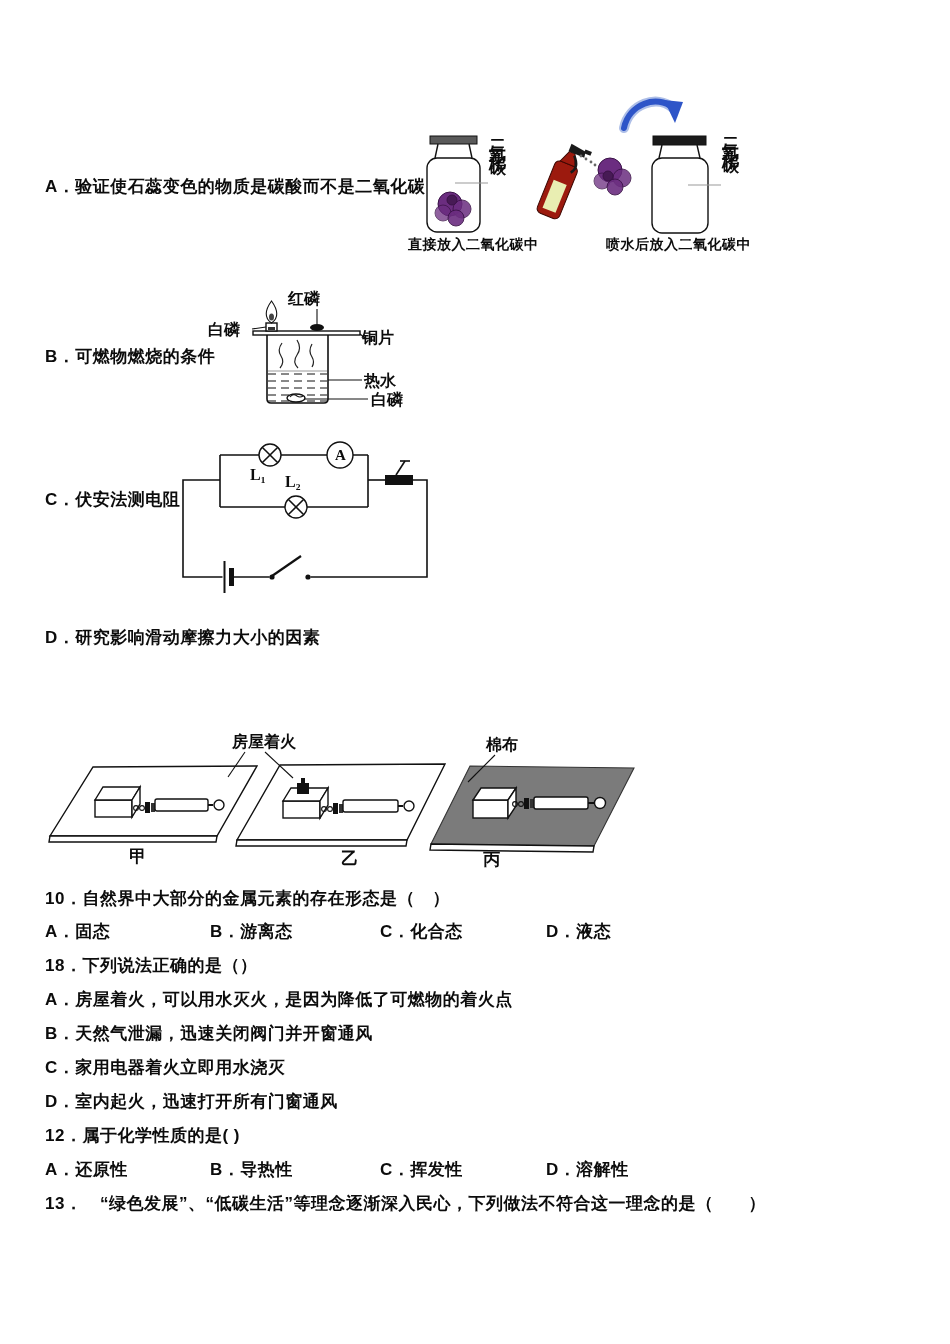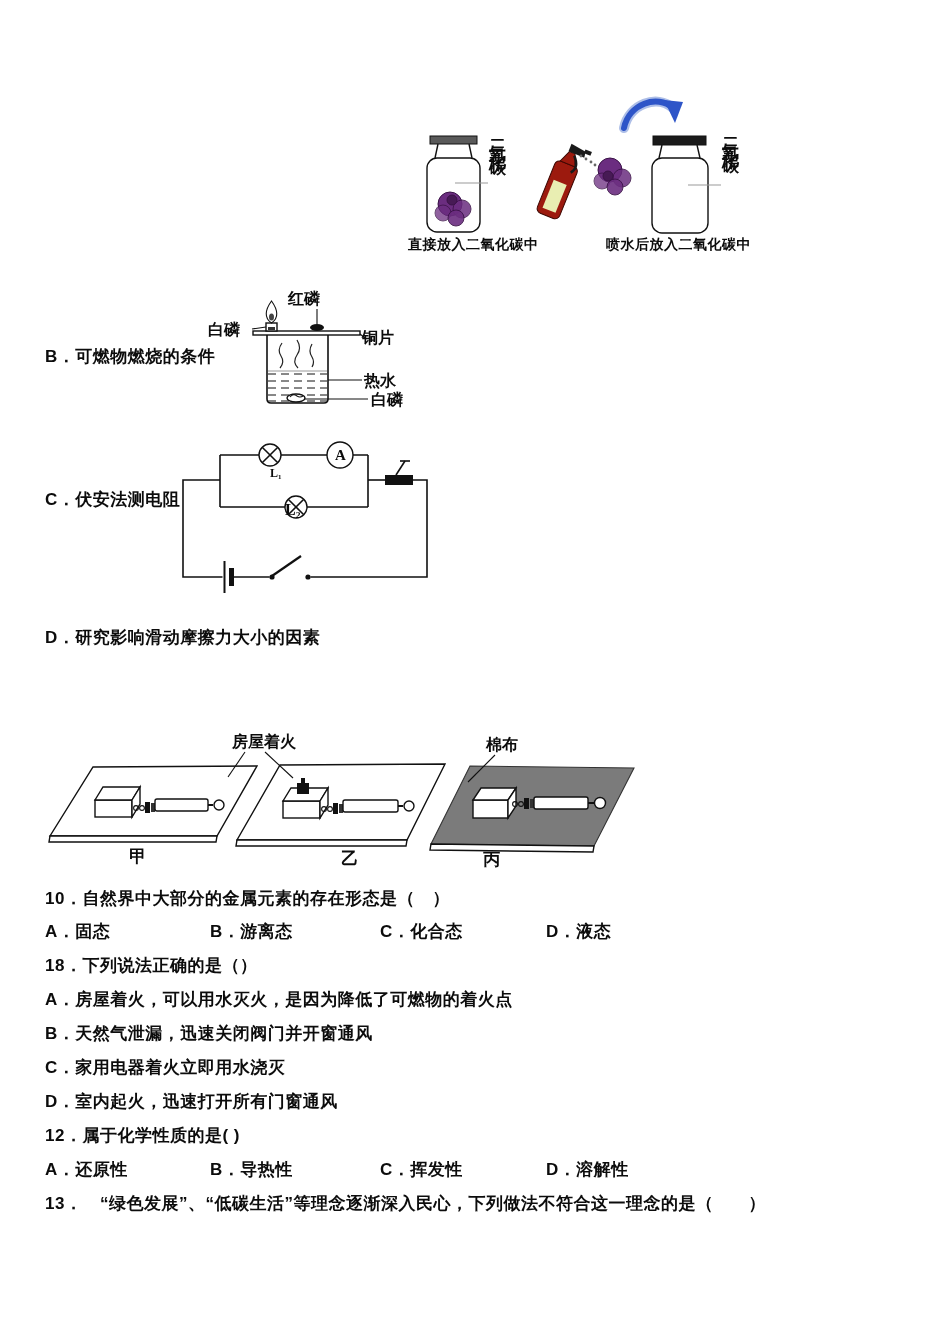--- a/index.html
+++ b/index.html
@@ -14,20 +14,21 @@
   svg{position:absolute;overflow:visible;}
   .wire{stroke:#111;stroke-width:1.6;fill:none;}
   .thin{stroke:#111;stroke-width:1.1;fill:none;}
   .shape{stroke:#111;stroke-width:1.4;fill:#fff;}
 </style>
 </head>
 <body>
 
 <div class="page">
 
+  <div class="t" style="left:45px;top:175px">A．验证使石蕊变色的物质是碳酸而不是二氧化碳</div>
 
   <svg style="left:405px;top:90px" width="400" height="170" viewBox="0 0 400 170">
 
     <g>
       <rect x="25" y="46" width="47" height="8" fill="#5a5a5a" stroke="#111"></rect>
       <line x1="33" y1="54" x2="30" y2="68" stroke="#111" stroke-width="1.4"></line>
       <line x1="64" y1="54" x2="67" y2="68" stroke="#111" stroke-width="1.4"></line>
       <rect class="shape" x="22" y="68" width="53" height="74" rx="10"></rect>
       <g stroke="#3a1247" stroke-width="1" fill="#6b2d80">
         <circle cx="45" cy="114" r="12"></circle>
@@ -156,22 +157,22 @@
     <g>
       <circle cx="165" cy="17" r="13" class="shape"></circle>
     </g>
     <g>
       <circle cx="121" cy="69" r="11" class="shape"></circle>
       <line x1="113.2" y1="61.2" x2="128.8" y2="76.8" stroke="#111" stroke-width="1.6"></line>
       <line x1="113.2" y1="76.8" x2="128.8" y2="61.2" stroke="#111" stroke-width="1.6"></line>
     </g>
   </svg>
 
-  <div class="dlab serif" style="left:270px;top:466px;font-size:12px">L₁</div>
-  <div class="dlab serif" style="left:285px;top:501px;font-size:16px">L₂</div>
+  <div class="dlab serif" style="left:250px;top:466px;font-size:16px">L₁</div>
+  <div class="dlab serif" style="left:285px;top:473px;font-size:16px">L₂</div>
   <div class="dlab serif" style="left:335px;top:447px;font-size:15px">A</div>
 
   <div class="t" style="left:45px;top:626px">D．研究影响滑动摩擦力大小的因素</div>
 
   <svg style="left:40px;top:725px" width="610" height="132" viewBox="0 0 610 132">
 
     <g>
       <polygon points="53,42 217,41 177,111 10,111" class="shape" stroke-width="1.1"></polygon>
       <polygon points="10,111 177,111 176,117 9,117" class="shape" stroke-width="1.1"></polygon>
     </g>

